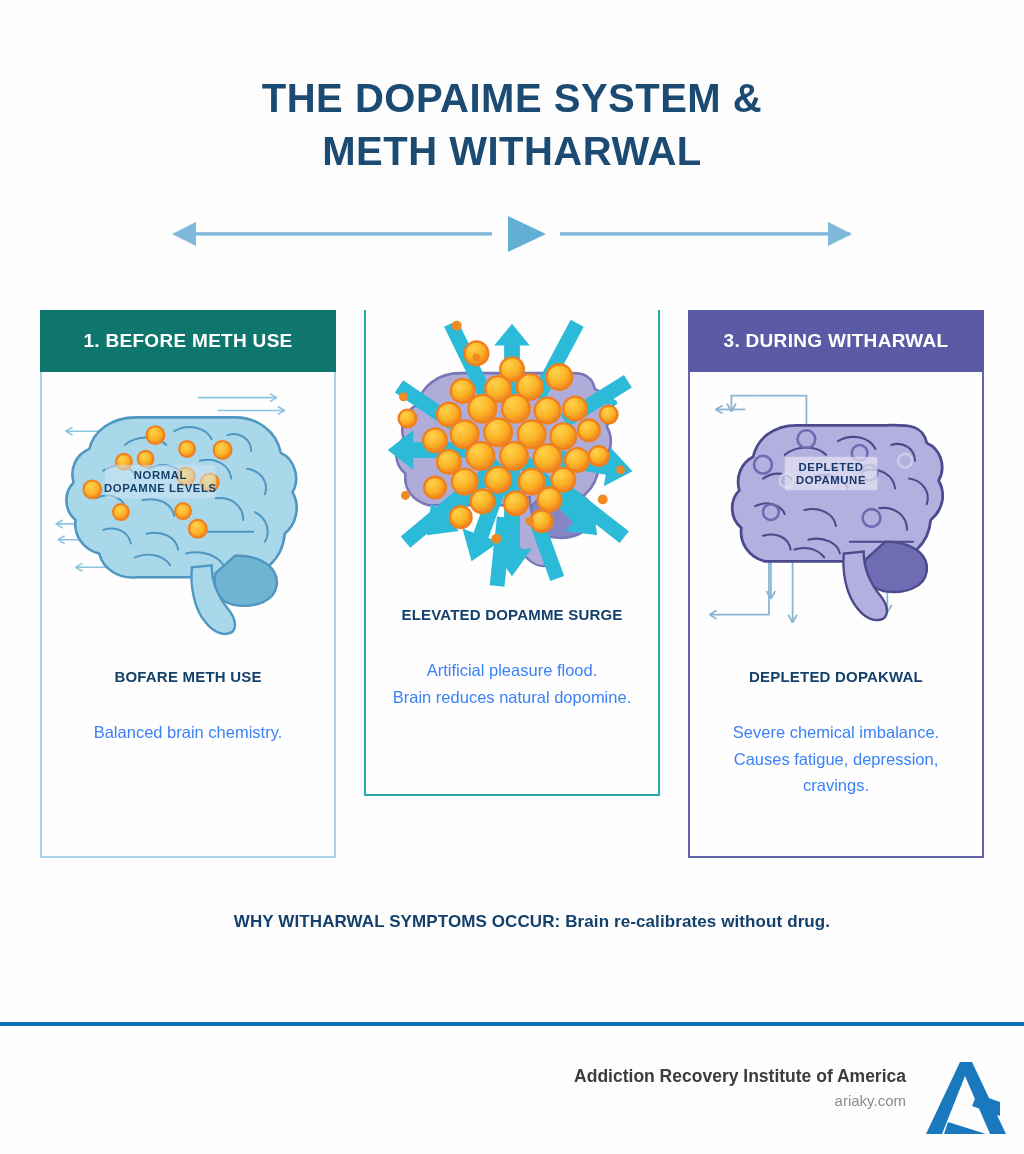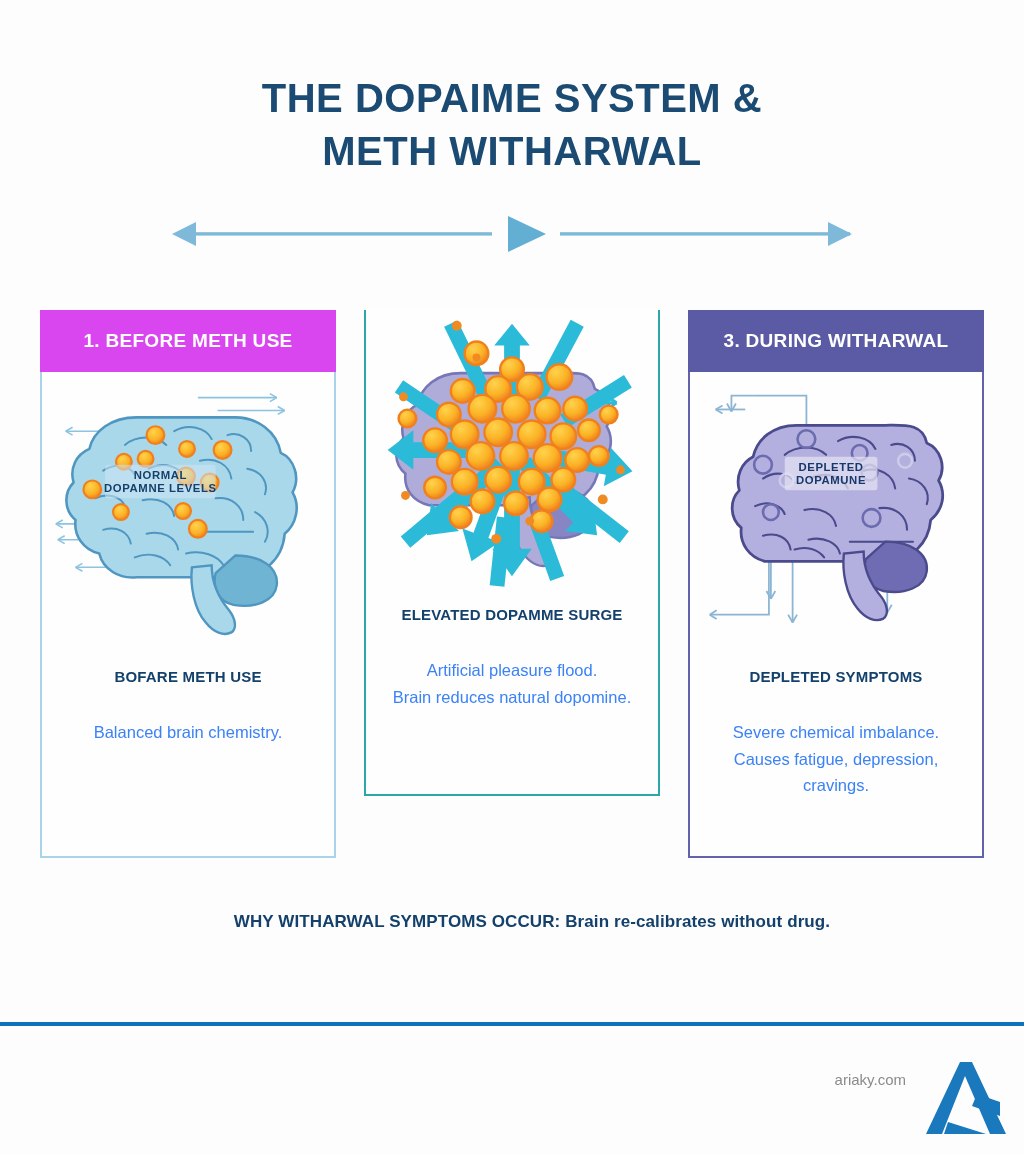--- a/index.html
+++ b/index.html
@@ -25,21 +25,21 @@
   .panels { position:absolute; top:310px; left:0; width:1024px; height:550px; }
   .panel { position:absolute; top:0; width:296px; height:548px; }
   .panel-1 { left:40px; }
   .panel-2 { left:364px; }
   .panel-3 { left:688px;border-radius:8px; }
 
   .panel-head {
     height:62px; display:flex; align-items:center; justify-content:center;
     color:#ffffff; font-size:19px; font-weight:bold; letter-spacing:0.3px;
   }
-  .panel-1 .panel-head { background:#d946ef; }
+  .panel-1 .panel-head { background:#0f766e; }
   .panel-2 .panel-head { background:#27a3a3; }
   .panel-3 .panel-head { background:#5b5ba5; }
 
   .panel-body {
     position:relative;
     height:486px;
     background:#fefefe;
     border:2px solid;
     border-top:none;
     display:flex; flex-direction:column; align-items:center;
@@ -386,36 +386,37 @@
               <circle cx="98" cy="108" r="7" stroke="#cdcbe8"></circle>
             </g>
 
             <g>
               <rect x="96" y="84" width="94" height="34" fill="#e4e2f3" opacity="0.72" rx="3"></rect>
               <text x="143" y="98" text-anchor="middle" font-family="Liberation Sans, sans-serif" font-size="11.5" font-weight="bold" fill="#16386a" letter-spacing="0.6">DEPLETED</text>
               <text x="143" y="112" text-anchor="middle" font-family="Liberation Sans, sans-serif" font-size="11.5" font-weight="bold" fill="#16386a" letter-spacing="0.6">DOPAMUNE</text>
             </g>
           </svg>
         </div>
-        <div class="cap-title">DEPLETED SYMPTOMS</div>
+        <div class="cap-title">DEPLETED DOPAKWAL</div>
         <div class="cap-body">
           <div>Severe chemical imbalance.</div>
           <div>Causes fatigue, depression, cravings.</div>
         </div>
       </div>
     </div>
 
   </div>
 
   <div class="why-line">WHY WITHARWAL SYMPTOMS OCCUR: Brain re-calibrates without drug.</div>
 
   <div class="divider"></div>
 
   <div class="footer">
     <div class="footer-text">
+      <div class="org-name">Addiction Recovery Institute of America</div>
       <div class="org-site">ariaky.com</div>
     </div>
     <div class="logo">
       <svg viewBox="0 0 86 86">
         <g fill="#1a78bd">
           <polygon points="40,6 52,6 86,78 70,78 45,20 22,78 6,78"></polygon>
           <polygon points="57,38 80,46 80,60 52,50"></polygon>
           <polygon points="28,66 66,78 24,78"></polygon>
         </g>
       </svg>

